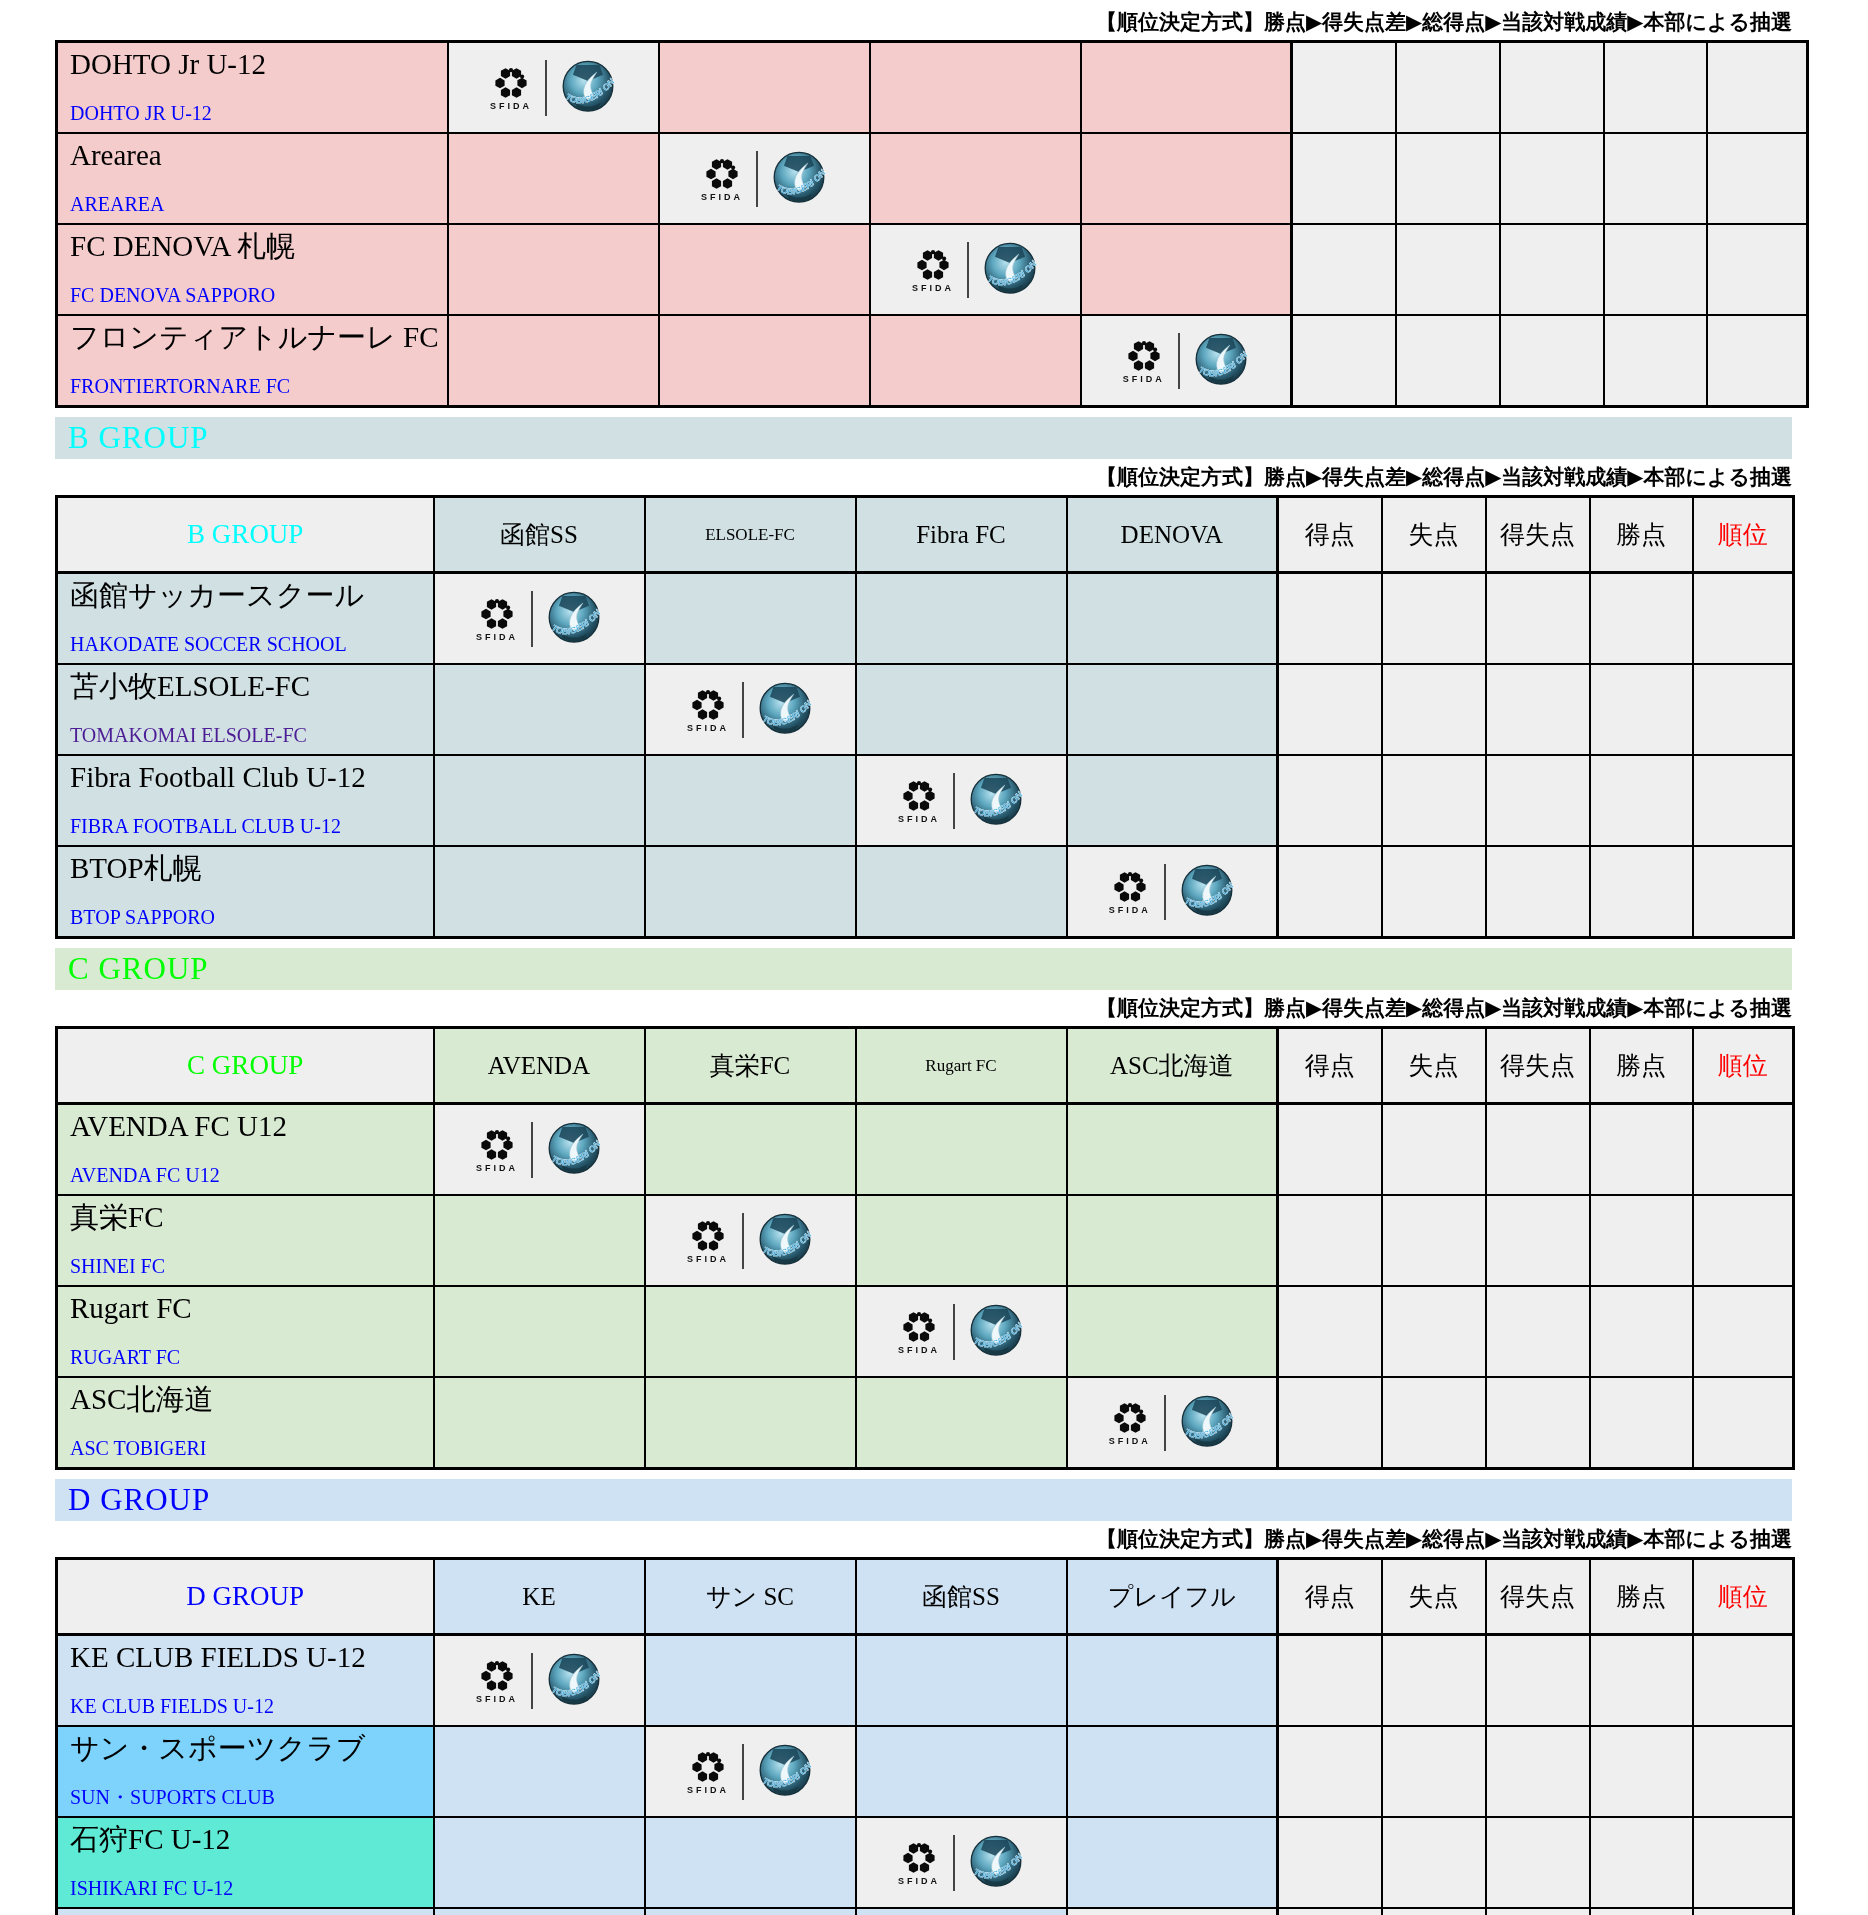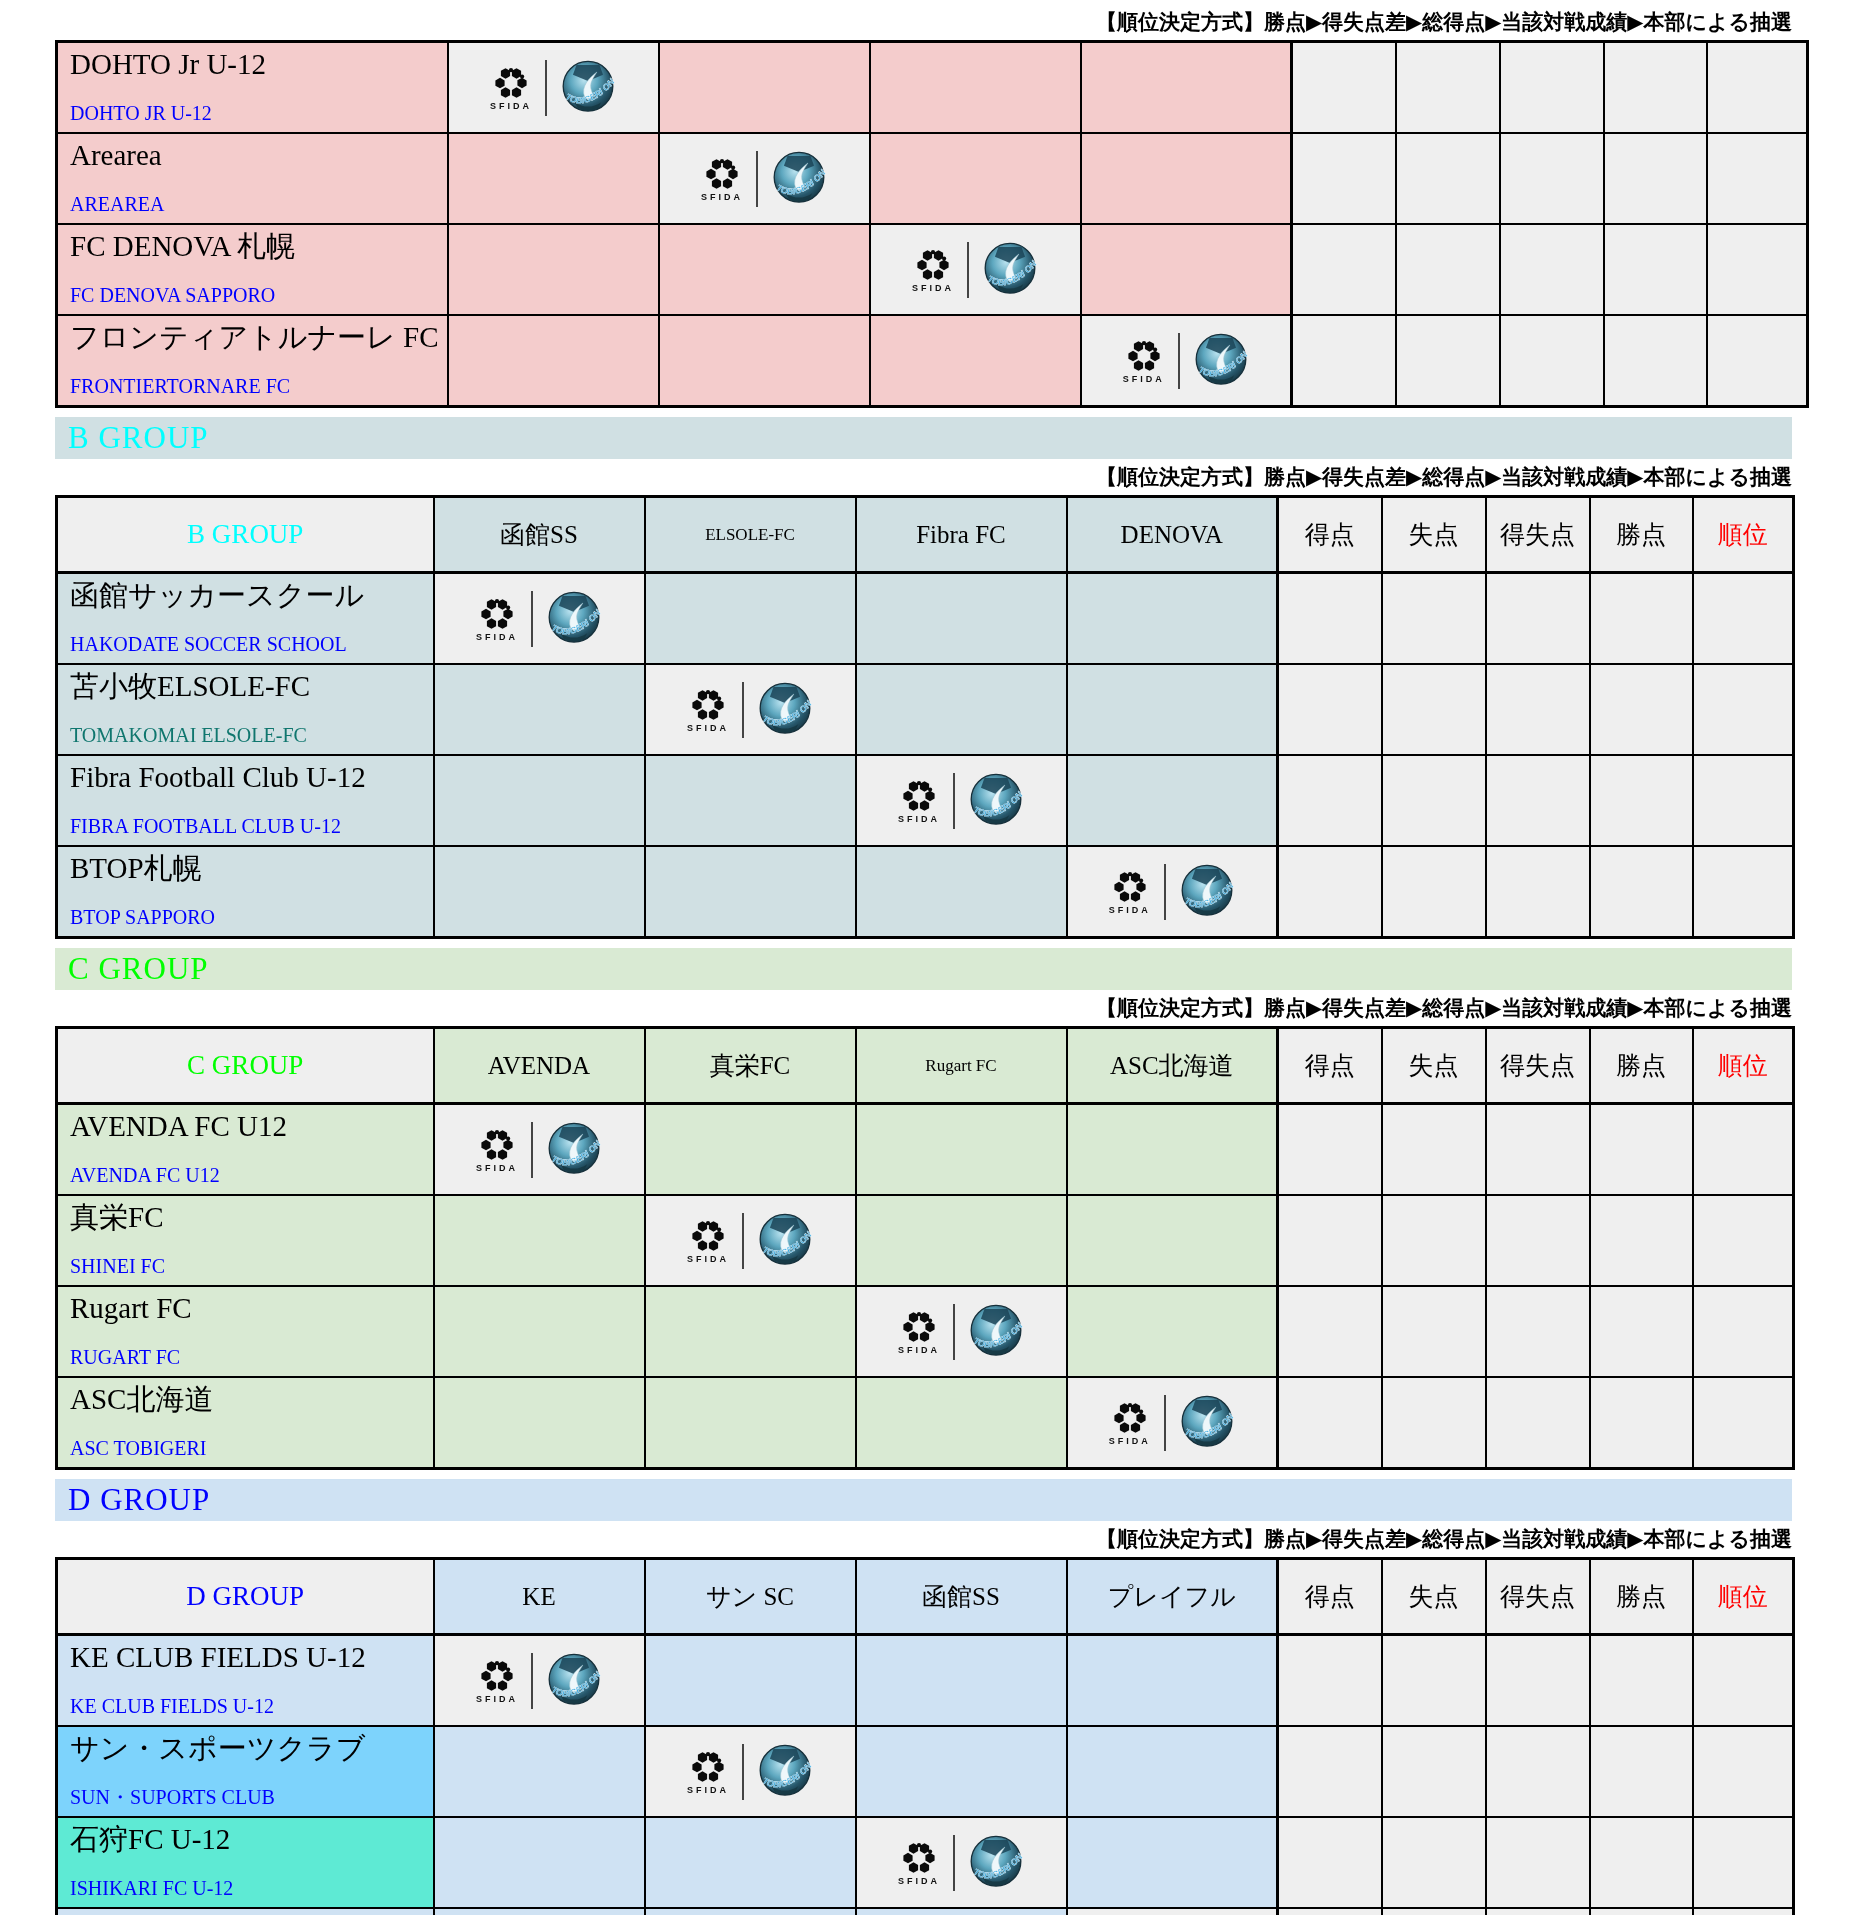--- a/index.html
+++ b/index.html
@@ -333,21 +333,21 @@
           <td class="stat-cell sep"></td>
           <td class="stat-cell"></td>
           <td class="stat-cell"></td>
           <td class="stat-cell"></td>
           <td class="stat-cell"></td>
         </tr>
         <tr class="trow">
           <td class="team" style="background:#d0e0e3">
             <div class="team-inner">
               <div class="tname">苫小牧ELSOLE-FC</div>
-              <div class="ten" style="color:#0f766e">TOMAKOMAI ELSOLE-FC</div>
+              <div class="ten" style="color:#4c1d95">TOMAKOMAI ELSOLE-FC</div>
             </div>
           </td>
           <td class="opp-cell" style="background:#d0e0e3"></td>
           <td class="diag">
             <div class="logo-pair">
               <span class="sfida">
                 <svg width="48" height="36" viewBox="0 0 44 36">
                   <polygon points="16.5,3.2 21.1,5.8 21.1,11.1 16.5,13.8 11.9,11.1 11.9,5.8" fill="#0a0a0a"></polygon>
                   <polygon points="27.5,3.2 32.1,5.8 32.1,11.1 27.5,13.8 22.9,11.1 22.9,5.8" fill="#0a0a0a"></polygon>
                   <polygon points="33.0,12.7 37.6,15.4 37.6,20.6 33.0,23.3 28.4,20.6 28.4,15.3" fill="#0a0a0a"></polygon>

